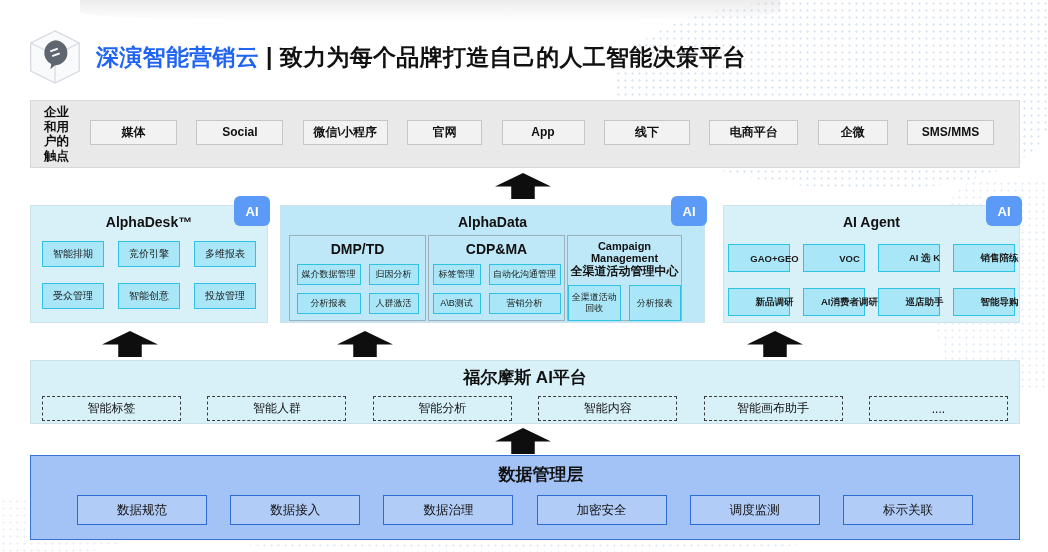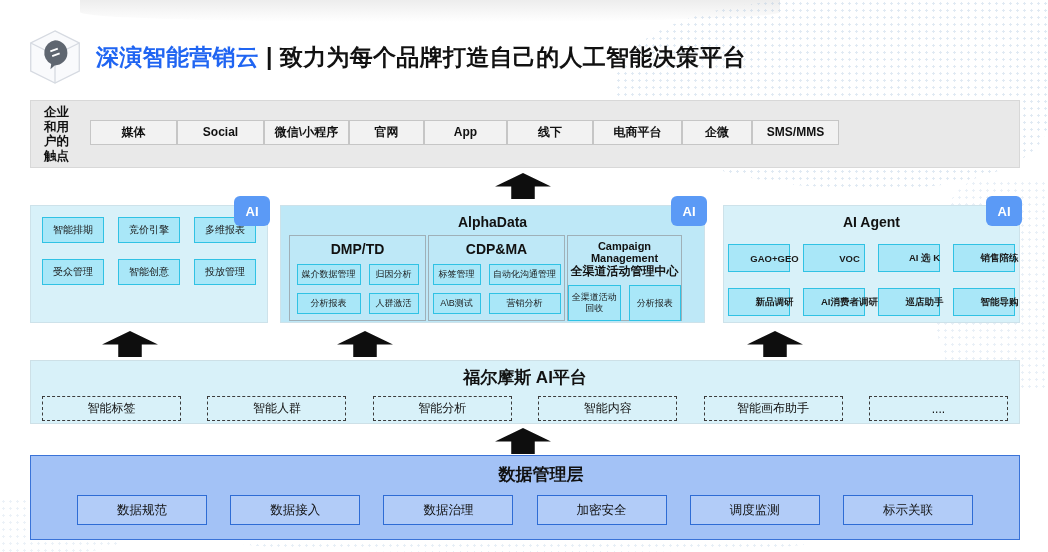--- a/index.html
+++ b/index.html
@@ -24,21 +24,21 @@
   .logo{width:56px;height:58px;flex:0 0 auto;}
   .title-line{font-size:23px;font-weight:bold;letter-spacing:.3px;white-space:nowrap;}
   .brand{color:#2065f2;}
   .sep{color:#111;margin:0 7px;font-weight:bold;}
 
   
   .touchbar{position:absolute;left:30px;top:100px;width:990px;height:68px;
     background:#e9e9e9;border:1px solid #d8d8d8;box-sizing:border-box;
     display:flex;align-items:center;}
   .touch-label{width:28px;margin-left:13px;font-weight:bold;font-size:12.5px;line-height:14.5px;flex:0 0 auto;}
-  .touch-items{flex:1;display:flex;justify-content:flex-start;margin:0 25px 4px 18px;}
+  .touch-items{flex:1;display:flex;justify-content:space-between;margin:0 25px 4px 18px;}
   .touch-btn{height:25px;background:#f2f2f2;border:1px solid #c6c6c6;box-sizing:border-box;
     display:flex;align-items:center;justify-content:center;font-size:12px;font-weight:bold;}
   .touch-btn:nth-child(1){width:87px}.touch-btn:nth-child(2){width:87px}
   .touch-btn:nth-child(3){width:85px}.touch-btn:nth-child(4){width:75px}
   .touch-btn:nth-child(5){width:83px}.touch-btn:nth-child(6){width:86px}
   .touch-btn:nth-child(7){width:89px}.touch-btn:nth-child(8){width:70px}
   .touch-btn:nth-child(9){width:87px}
 
   
   .arrow-up{position:absolute;width:56px;height:26px;background:#0e0e0e;
@@ -141,20 +141,21 @@
 </div>
 
 <div class="arrow-up" id="arrow-top"></div>
 <div class="arrow-up" id="arrow-mid-1"></div>
 <div class="arrow-up" id="arrow-mid-2"></div>
 <div class="arrow-up" id="arrow-mid-3"></div>
 <div class="arrow-up" id="arrow-bottom"></div>
 
 <div class="panel" id="panel-alphadesk">
   <div class="ai-badge">AI</div>
+  <div class="panel-title">AlphaDesk™</div>
   <div class="desk-grid">
     <div class="cyan-btn">智能排期</div>
     <div class="cyan-btn">竞价引擎</div>
     <div class="cyan-btn">多维报表</div>
     <div class="cyan-btn">受众管理</div>
     <div class="cyan-btn">智能创意</div>
     <div class="cyan-btn">投放管理</div>
   </div>
 </div>
 

